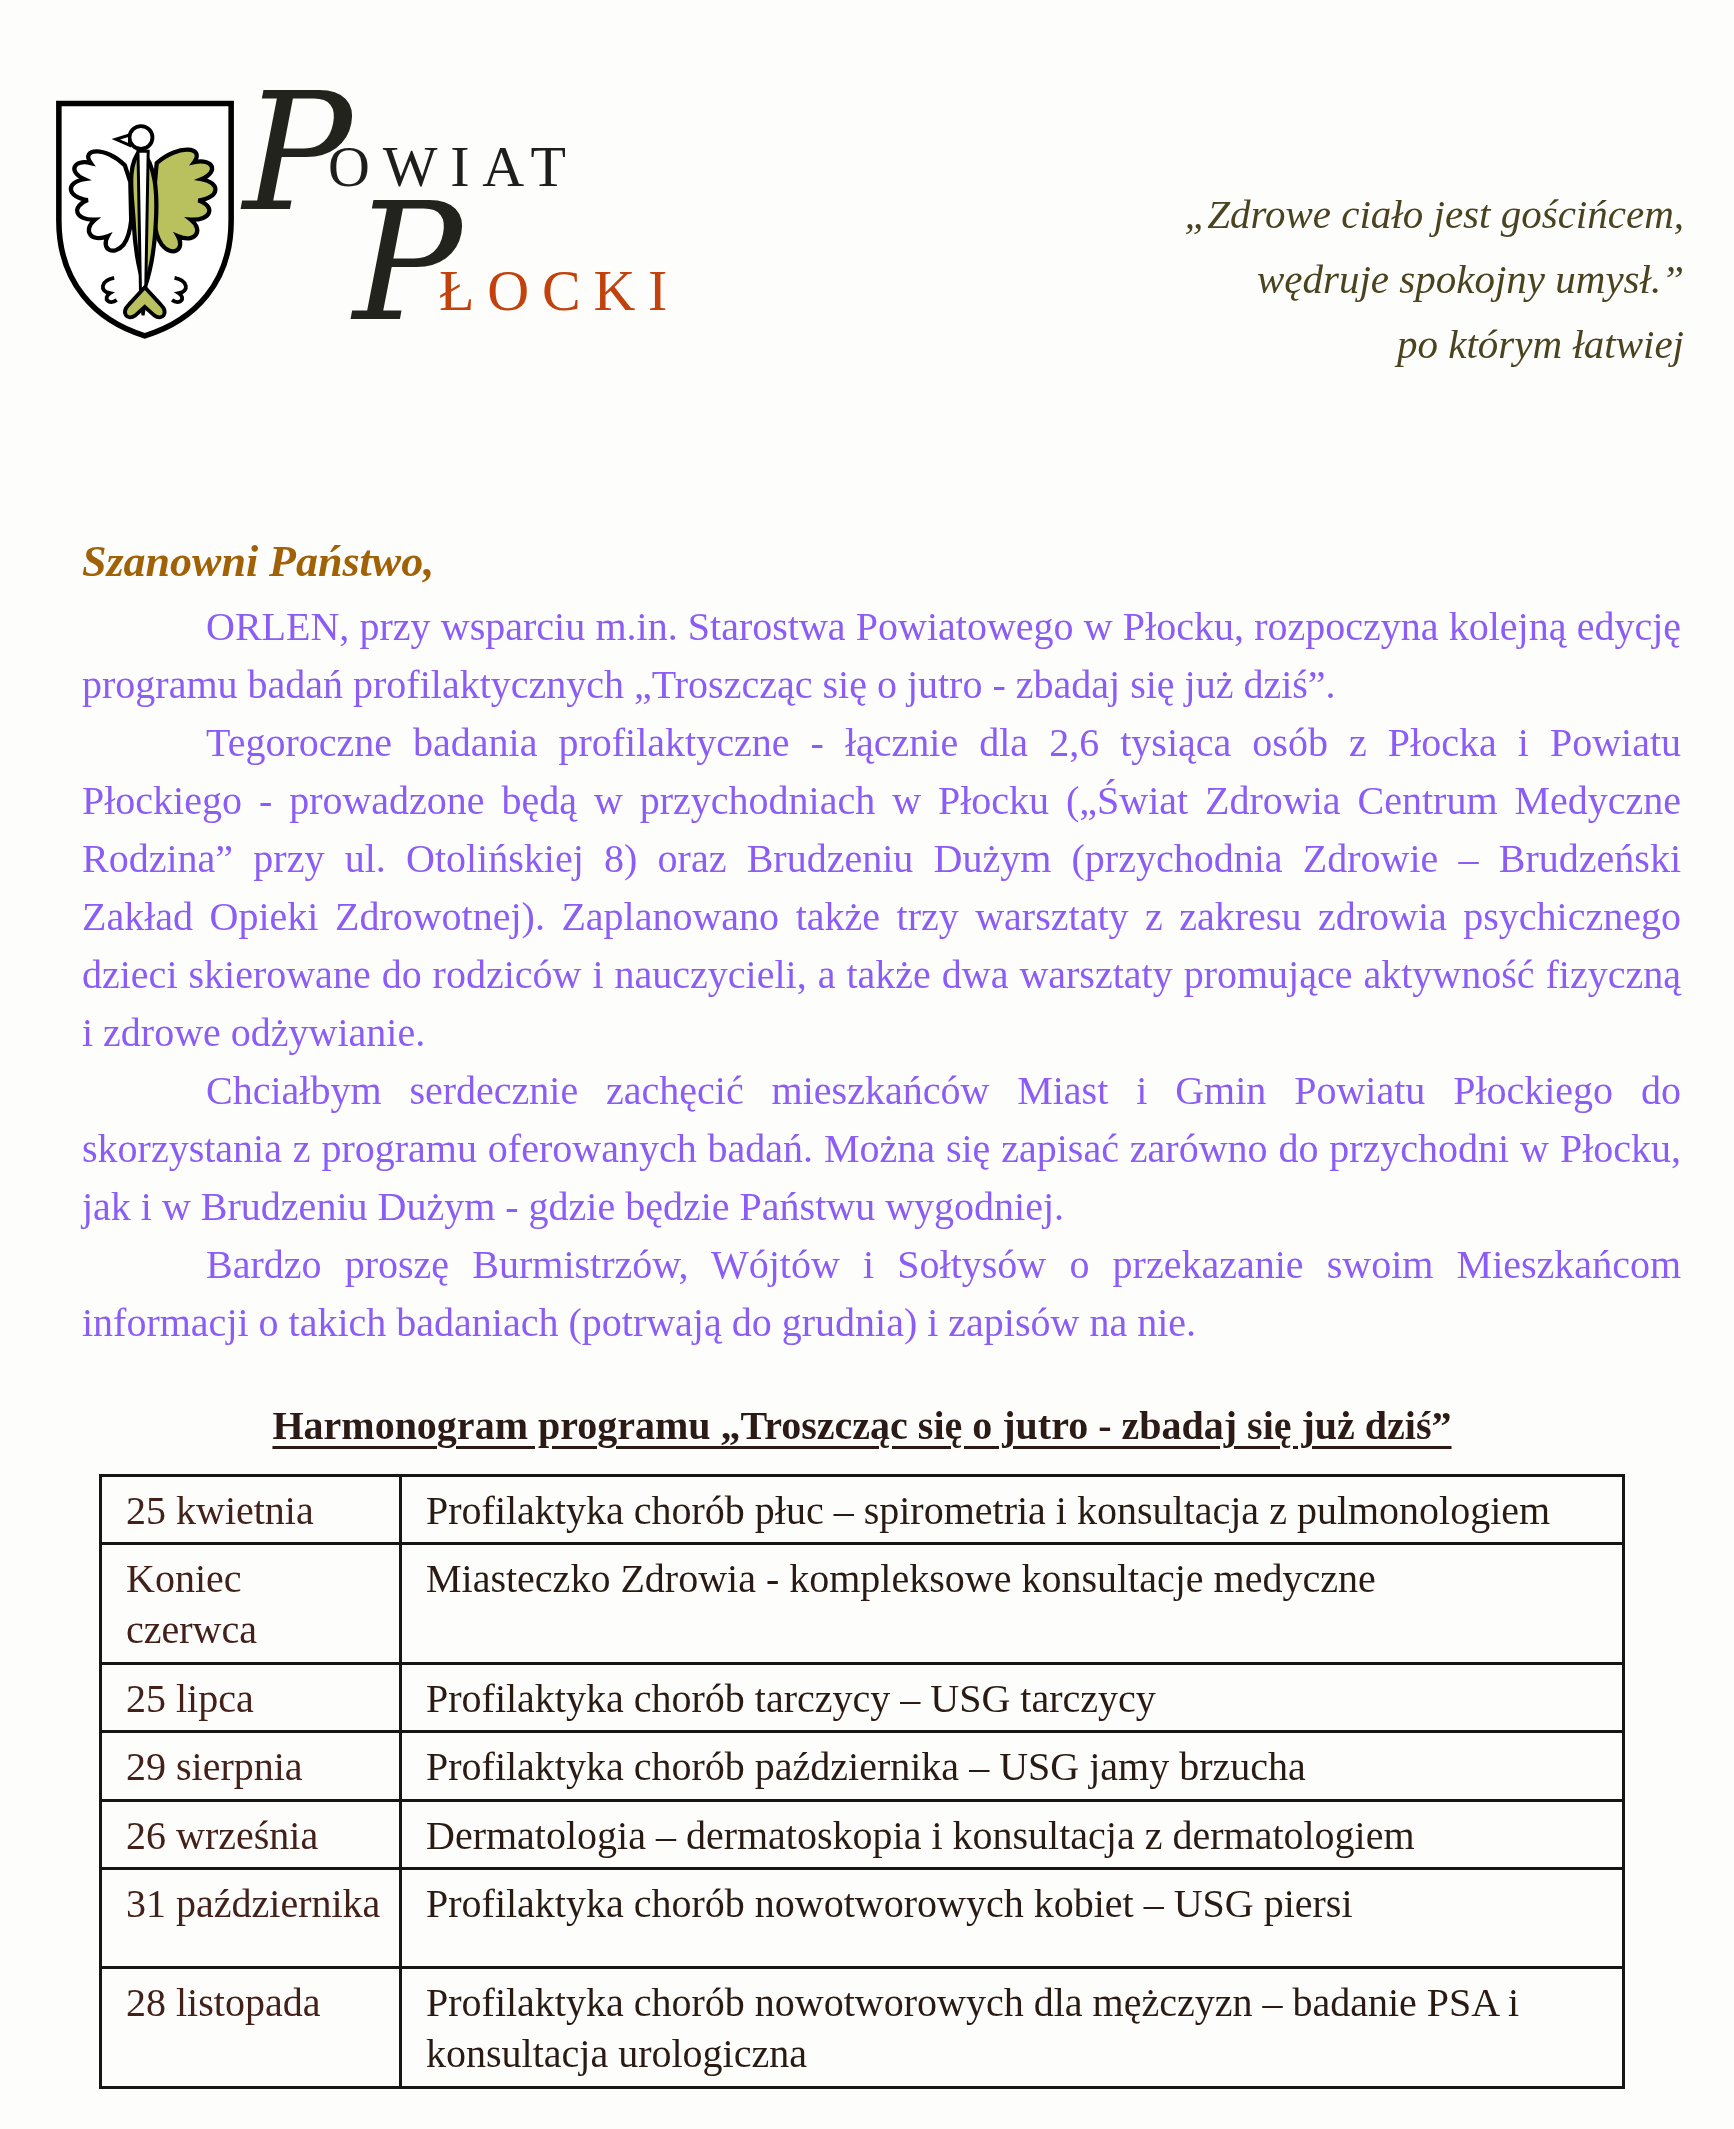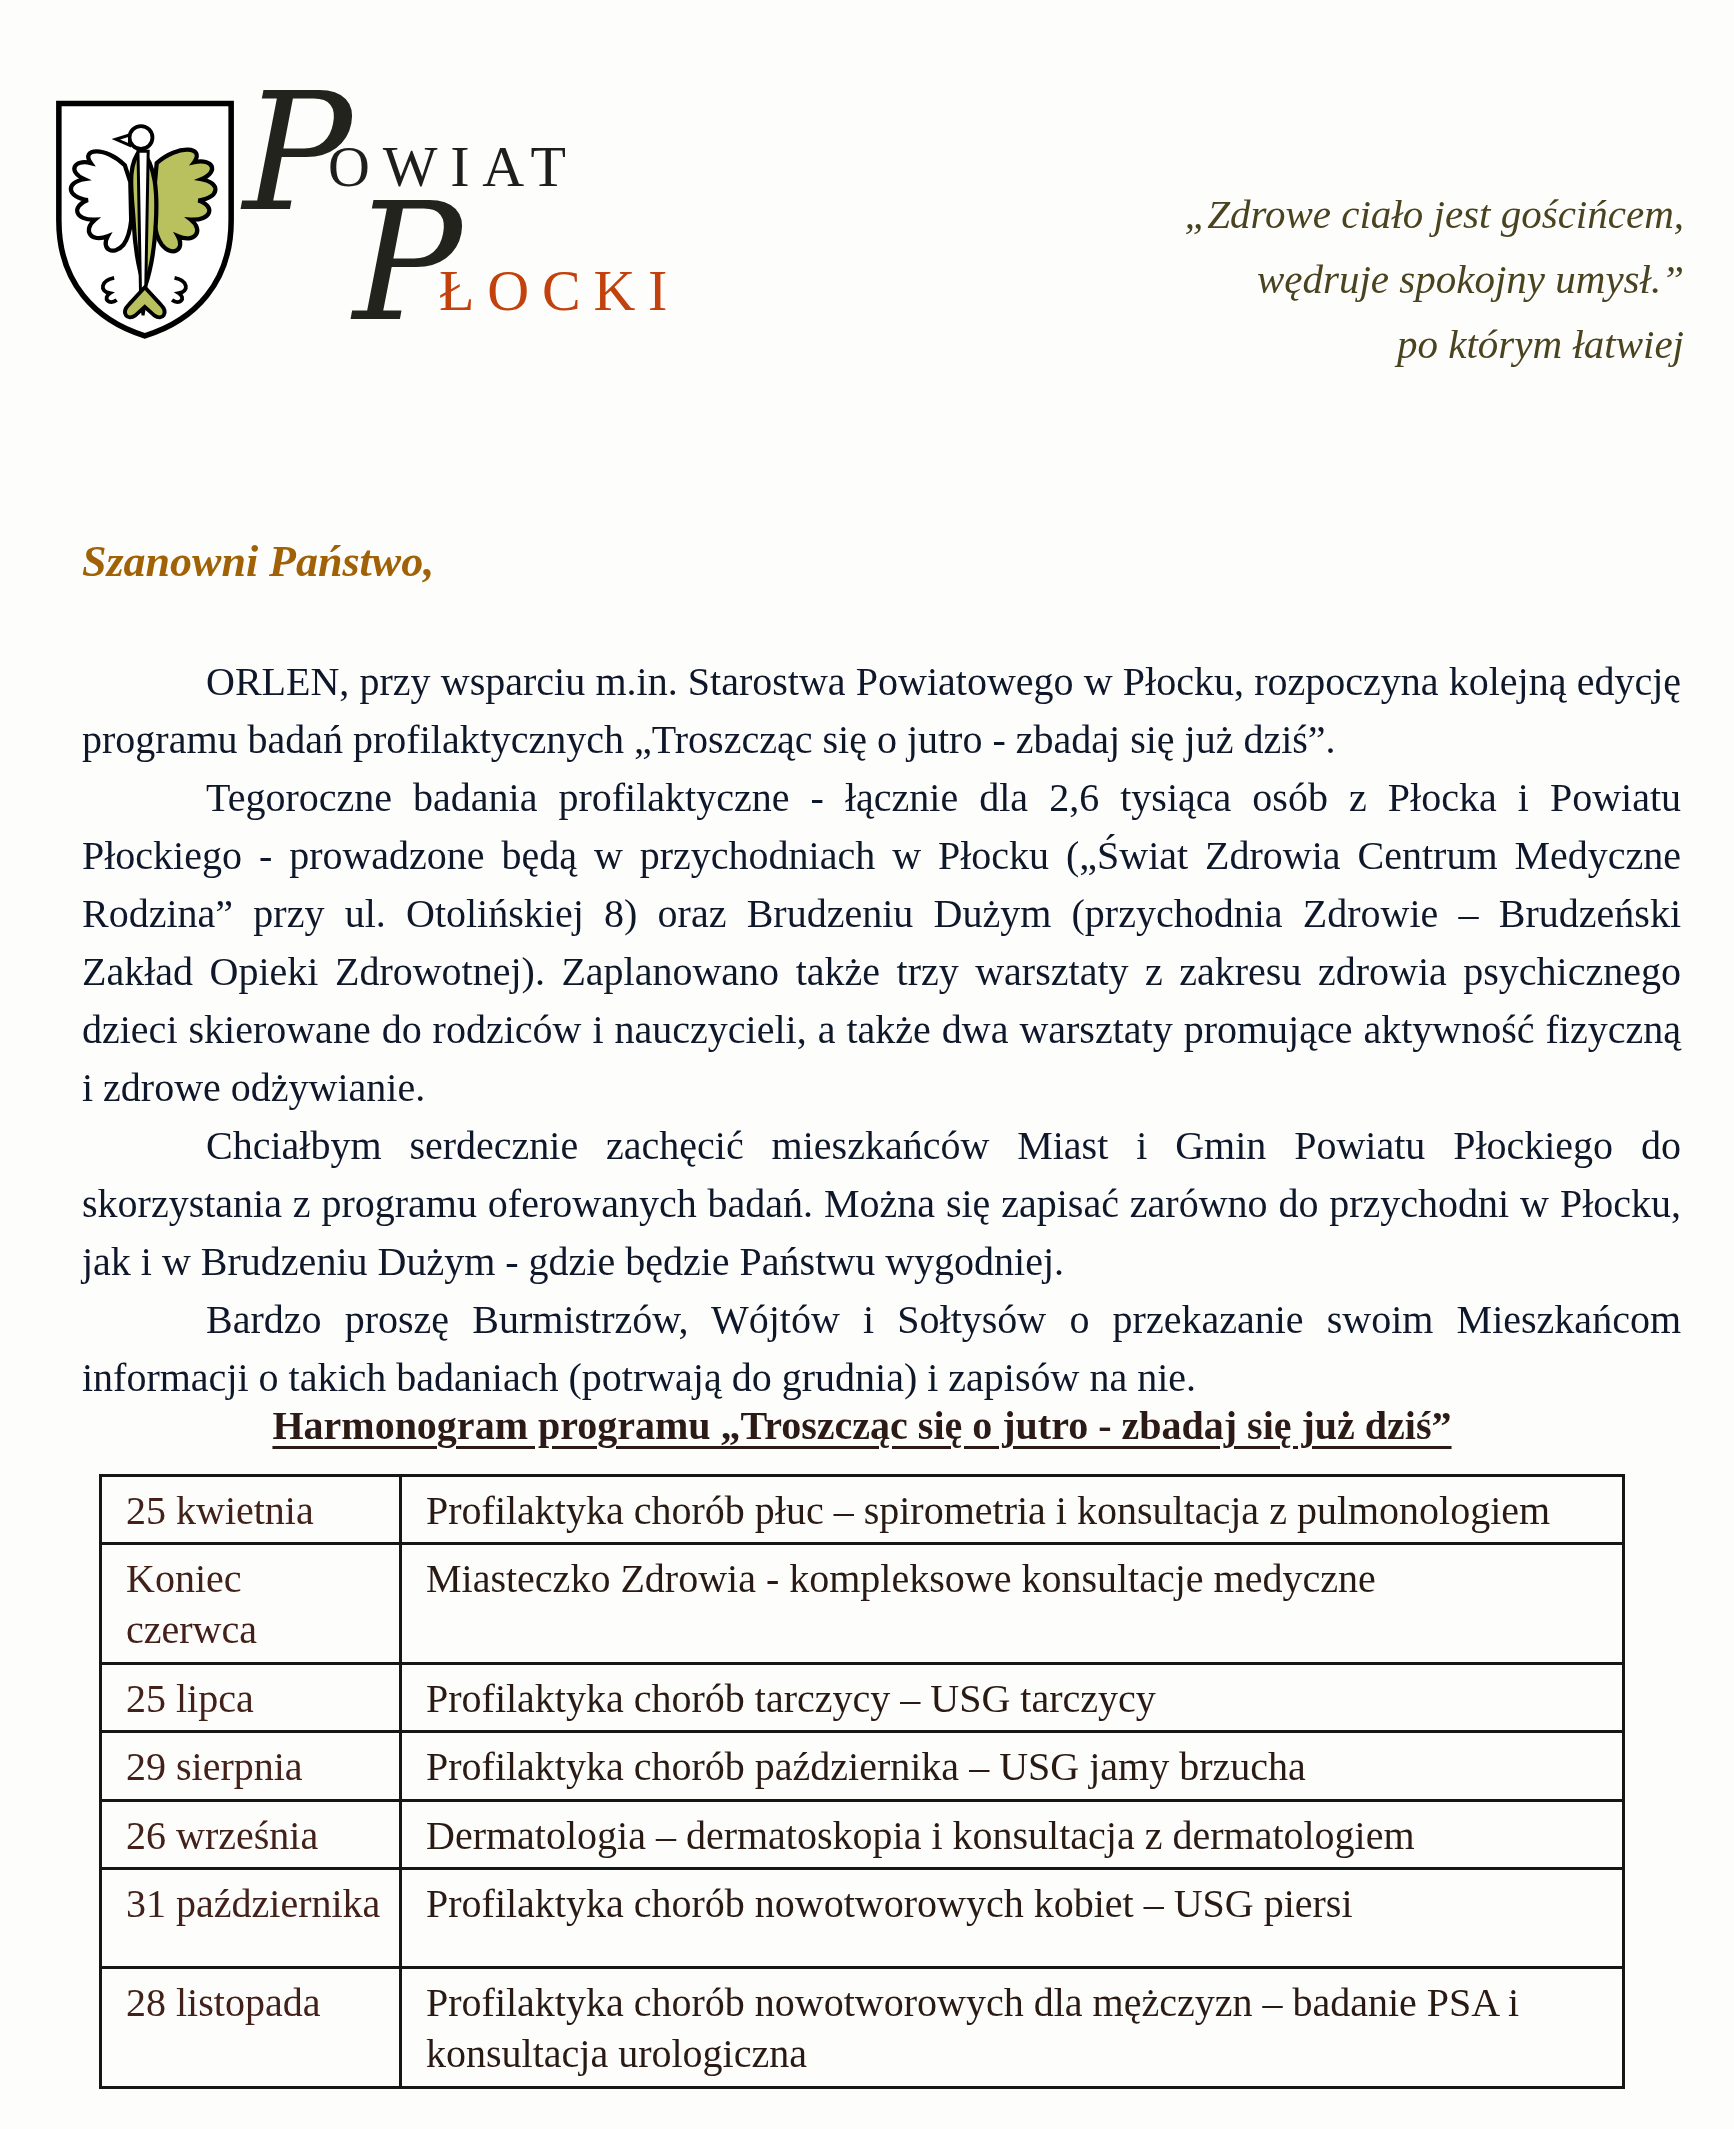--- a/index.html
+++ b/index.html
@@ -14,22 +14,22 @@
   .logo-p2{position:absolute;left:353px;top:182px;font-size:162px;line-height:1;
            font-style:italic;font-family:"DejaVu Serif",serif;color:#23231d;}
   .logo-rest2{position:absolute;left:439px;top:257px;font-size:58px;letter-spacing:12.8px;color:#c2410c;}
 
   .quote{position:absolute;right:50px;top:182px;width:979px;text-align:right;
          font-style:italic;font-size:41px;line-height:65px;color:#4a431f;}
 
   .salutation{position:absolute;left:82px;top:536px;font-size:44px;font-weight:bold;
               font-style:italic;color:#a16207;}
 
-  .letter-body{position:absolute;left:82px;top:653px;width:1599px;font-size:40px;
-               line-height:58px;text-align:justify;color:#0f172a;}
+  .letter-body{position:absolute;left:82px;top:598px;width:1599px;font-size:40px;
+               line-height:58px;text-align:justify;color:#8b5cf6;}
   .letter-body p{margin:0;text-indent:124px;}
 
   .table-title{position:absolute;left:99px;top:1402px;width:1526px;text-align:center;
                font-size:40px;font-weight:bold;color:#2b1a15;}
   .table-title span{text-decoration:underline;text-decoration-thickness:3.4px;text-underline-offset:6.8px;}
 
   table.schedule{position:absolute;left:99px;top:1474px;width:1526px;border-collapse:collapse;
                  font-size:40px;color:#2a1a14;table-layout:fixed;}
   table.schedule td{border:3.8px solid #161616;vertical-align:top;
                     padding:7.7px 17px 6.8px 24px;line-height:51px;}

